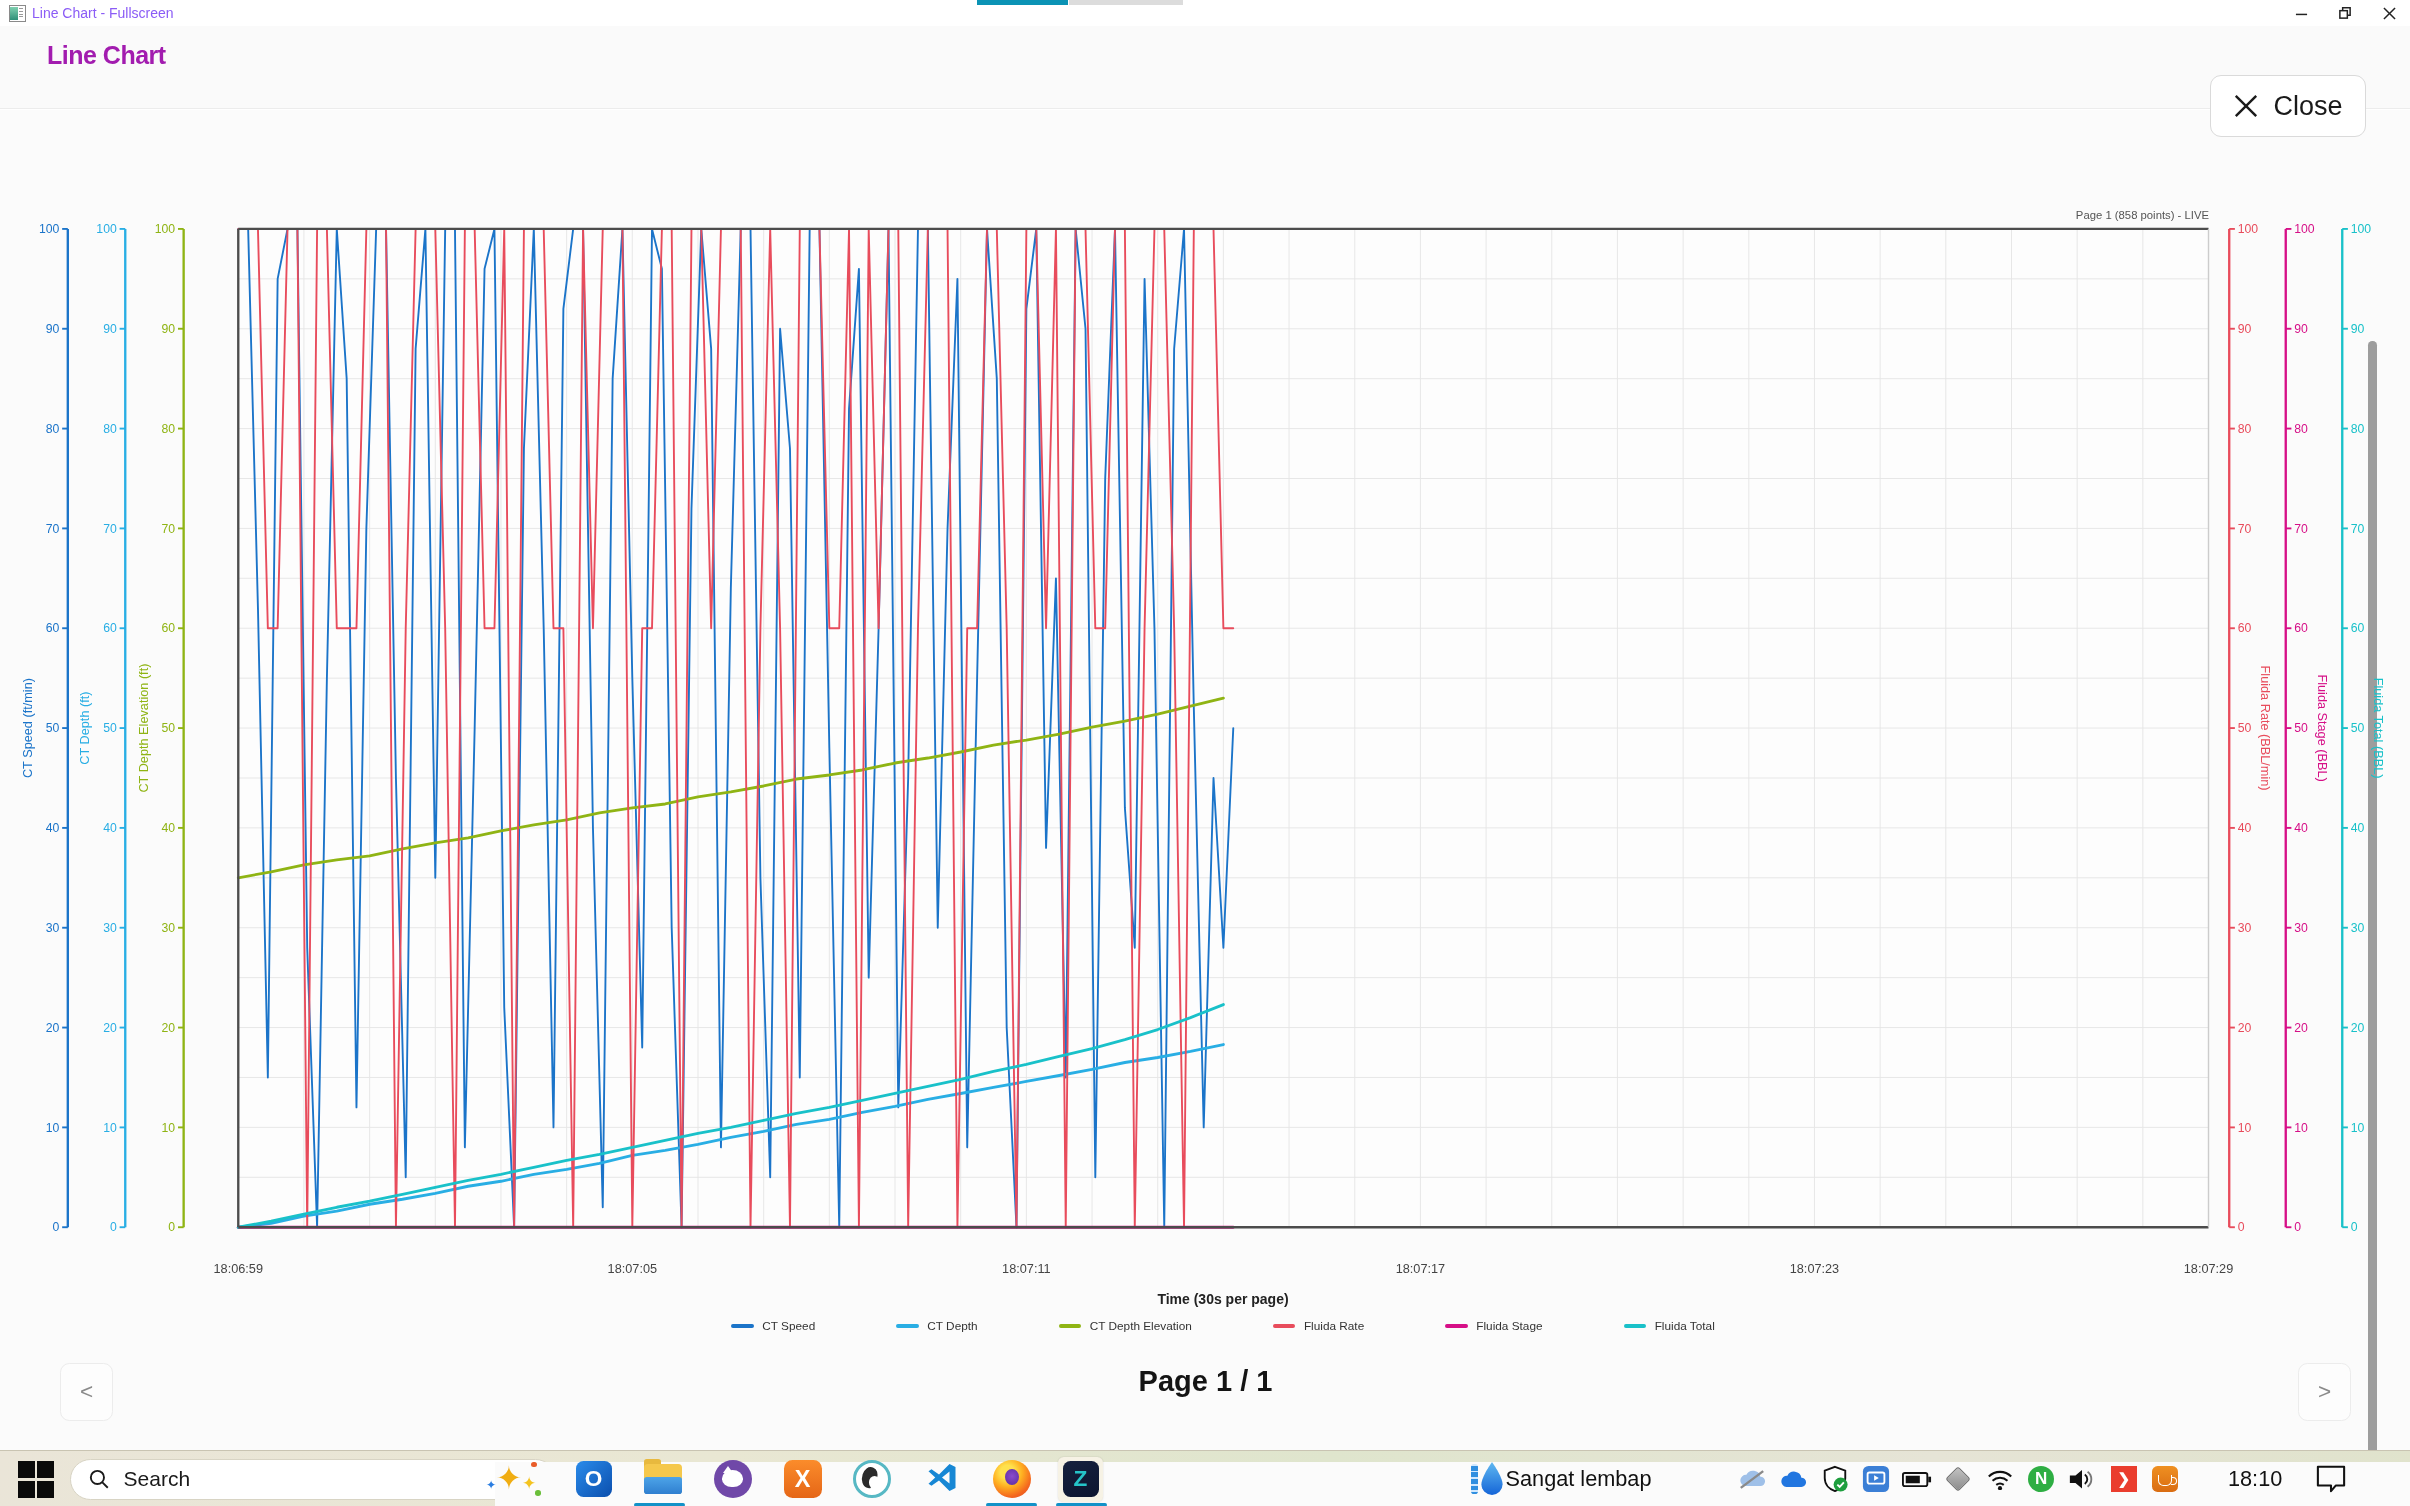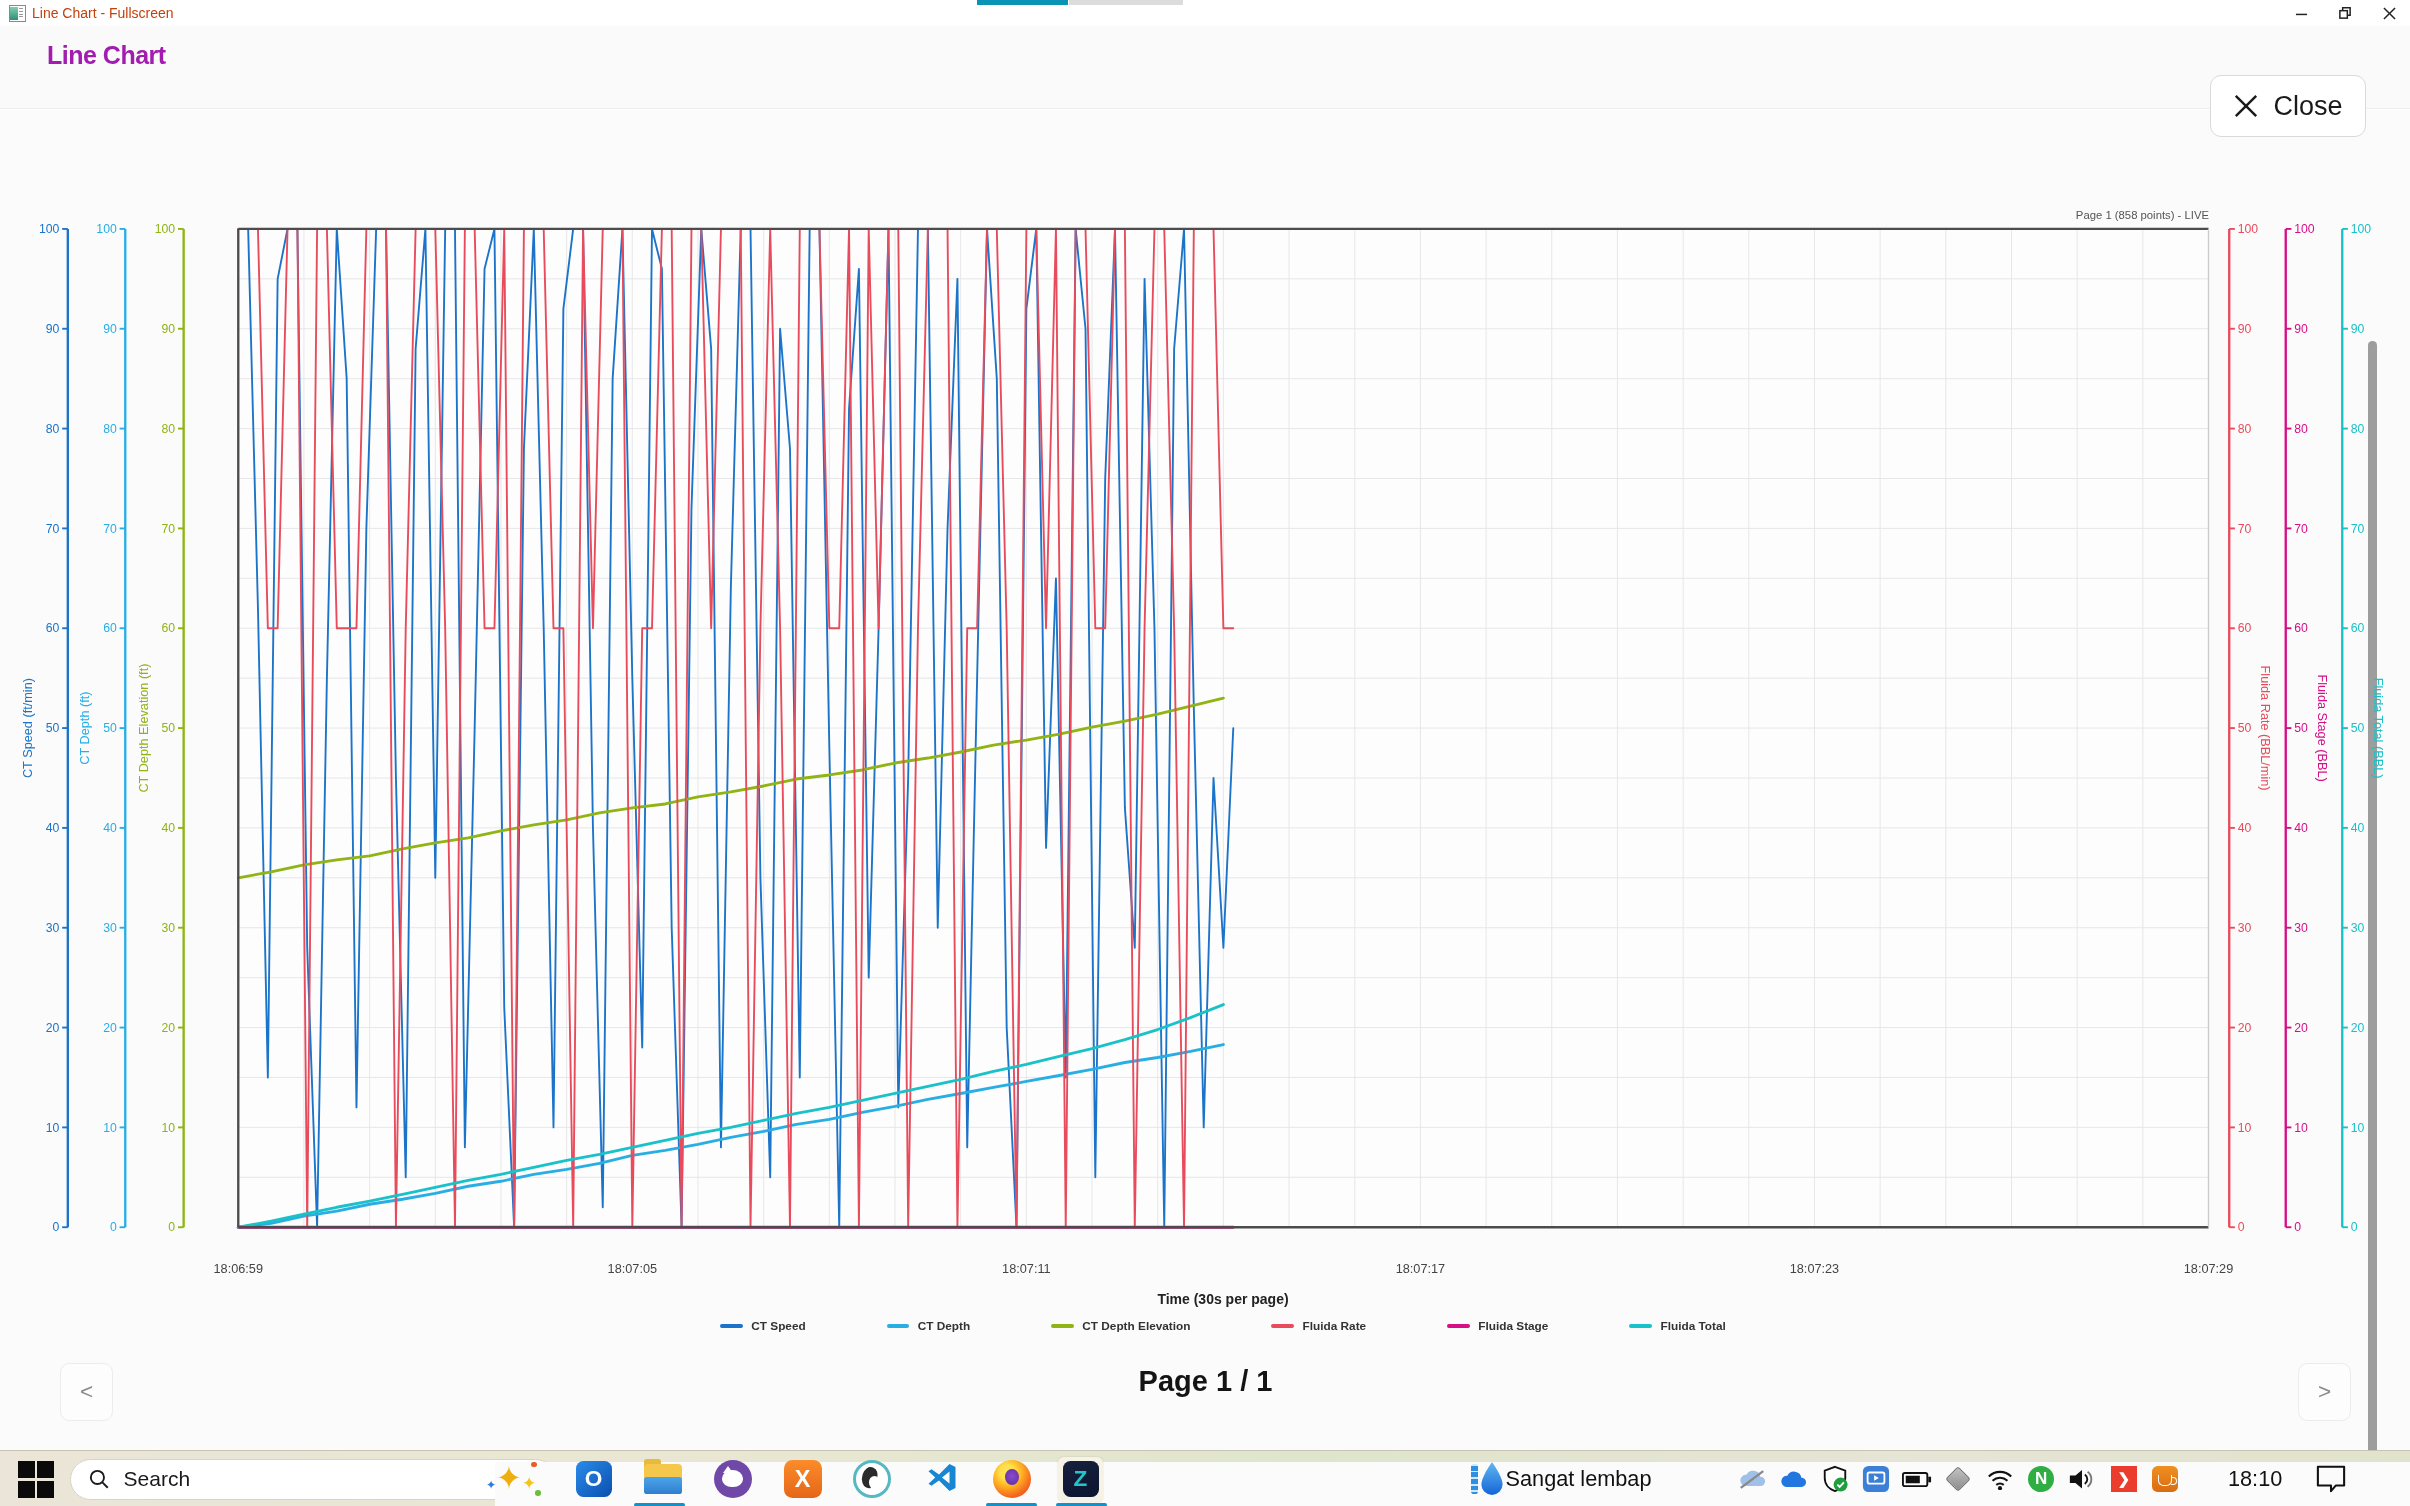--- a/index.html
+++ b/index.html
@@ -6,39 +6,39 @@
   html,body { width:2411px; height:1507px; overflow:hidden; background:#fff;
     font-family:"Liberation Sans", sans-serif; position:relative; }
 
   
   .titlebar { position:absolute; left:0; top:0; width:2411px; height:26px; background:#fff; z-index:6; }
   .titlebar-icon { position:absolute; left:8.5px; top:4.7px; width:17px; height:17px; border:0.9px solid #8a8a8a; background:#fff; }
   .titlebar-icon::before { content:""; position:absolute; left:0.9px; top:0.9px; width:7.5px; height:13px;
     background:linear-gradient(180deg,#7fd0b0,#2e8f78); }
   .titlebar-icon::after { content:""; position:absolute; right:1.9px; top:2.8px; width:3.8px; height:9.4px;
     background:repeating-linear-gradient(180deg,#9a9a9a 0 0.9px,#fff 0.9px 2.8px); }
-  .titlebar-text { position:absolute; left:32px; top:0; height:26px; line-height:26px; font-size:14px; color:#c2410c; }
+  .titlebar-text { position:absolute; left:32px; top:0; height:26px; line-height:26px; font-size:14px; color:#8b5cf6; }
   .progress-teal { position:absolute; left:977px; top:0; width:91px; height:4.7px; background:#0b93b5; z-index:7; }
   .progress-gray { position:absolute; left:1069px; top:0; width:114px; height:4.7px; background:#dcdcdc; z-index:7; }
   .win-controls { position:absolute; right:0; top:0; height:26px; display:flex; z-index:7; }
   .win-btn { width:44px; height:26px; display:flex; align-items:center; justify-content:center; }
 
   
   .header { position:absolute; left:0; top:26px; width:2411px; height:83px; background:#fafafa; border-bottom:0.9px solid #ececec; z-index:2; }
   .page-title { position:absolute; left:47px; top:15px; font-size:25px; font-weight:700; color:#a21caf; letter-spacing:-0.5px; }
   .close-btn { position:absolute; right:45px; top:75px; width:156px; height:62px; background:#fff; border:0.9px solid #dadada;
     border-radius:11px; display:flex; align-items:center; justify-content:center; gap:14px; z-index:5; cursor:pointer; }
   .close-btn-label { font-size:27px; color:#1a1a1a; }
 
   
   .main { position:absolute; left:0; top:110px; width:2411px; height:1340px; background:#fbfbfb; }
   #chart-svg { position:absolute; left:0; top:0; width:2411px; height:1507px; z-index:1; pointer-events:none; }
   .chart-status { position:absolute; top:209px; right:202px; font-size:11.3px; color:#555; z-index:2; }
   .x-axis-title { position:absolute; left:238px; width:1970px; top:1291px; text-align:center; font-size:14px; font-weight:700; color:#222; z-index:2; }
-  .legend { position:absolute; left:238px; width:1970px; top:1319px; display:flex; justify-content:center; gap:81px; z-index:2;font-weight:bold; }
+  .legend { position:absolute; left:238px; width:1970px; top:1319px; display:flex; justify-content:center; gap:81px; z-index:2; }
   .legend-item { display:flex; align-items:center; gap:8.5px; }
   .legend-swatch { width:22.6px; height:3.8px; border-radius:1.9px; }
   .legend-label { font-size:11.8px; color:#333; }
   .scrollbar-thumb { position:absolute; left:2368px; top:231px; width:8.5px; height:1219px; background:#9d9d9d; border-radius:4.2px; z-index:0; }
 
   
   .page-btn { position:absolute; top:1363px; width:53px; height:58px; background:#fdfdfd; border:1.4px solid #ececec;
     border-radius:9.4px; color:#8a8a8a; font-size:22.6px; display:flex; align-items:center; justify-content:center; z-index:2; cursor:pointer; }
   .page-btn.prev { left:60px; }
   .page-btn.next { right:60px; }

